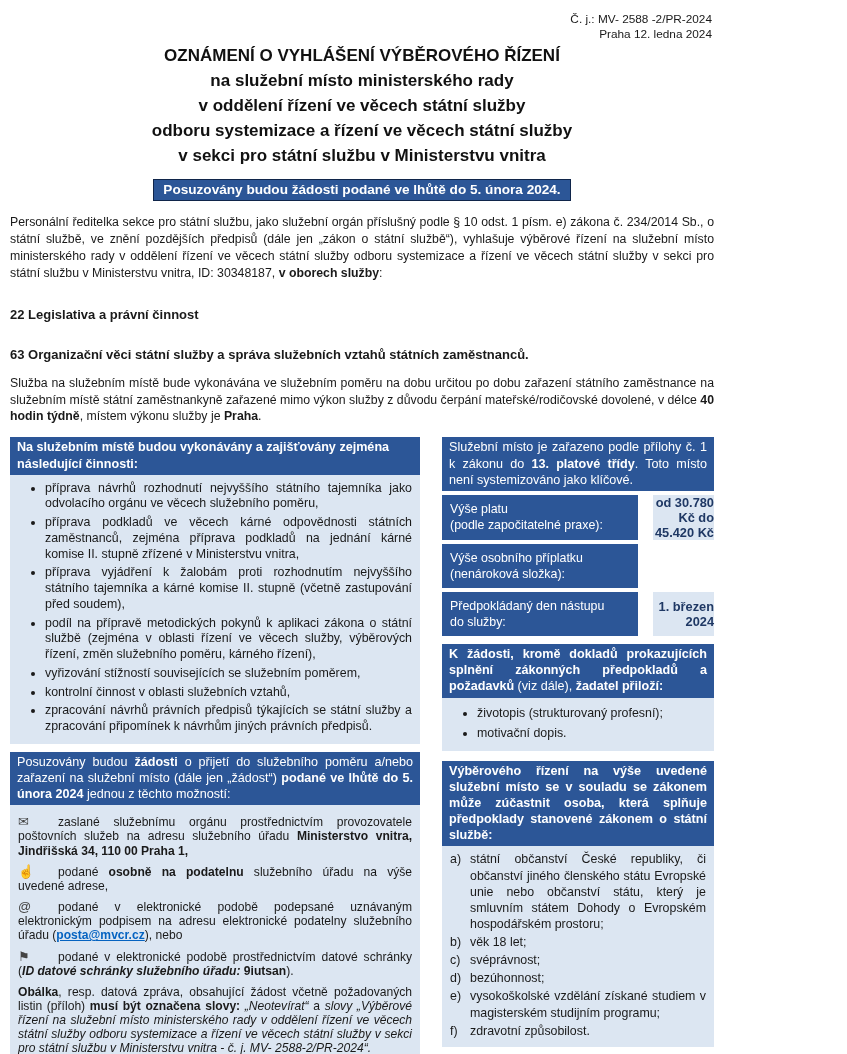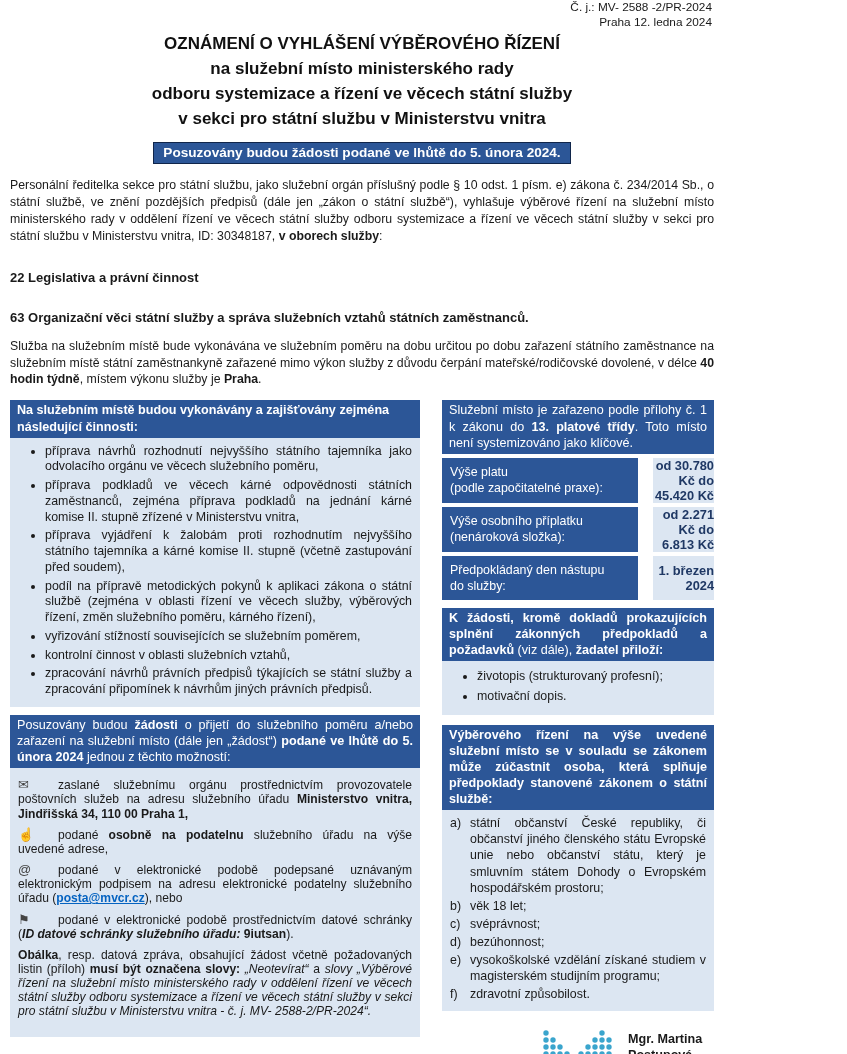--- a/index.html
+++ b/index.html
@@ -9,21 +9,21 @@
     --link:#0563c1;
     --logo:#3aa5cd;
     --ink:#1a1a1a;
   }
   *{box-sizing:border-box;}
   html,body{margin:0;padding:0;}
   body{
     width:847px;height:1054px;overflow:hidden;background:#fff;
     font-family:"Liberation Sans",sans-serif;color:var(--ink);
   }
-  .page{width:724px;height:1054px;padding:0 10px;position:relative;}
+  .page{width:724px;height:1054px;padding:12px 10px;position:relative;}
   .b{font-weight:bold;}
   .i{font-style:italic;}
   .lnk{color:var(--link);text-decoration:underline;font-weight:bold;}
 
   .doc-header{ text-align:right; font-size:11.8px; line-height:1.3; padding-right:2px;}
   .title-block{ text-align:center; font-weight:bold; font-size:17px; line-height:25px; color:#111;}
   .deadline-banner{
     width:fit-content; margin:11px auto 0 auto; background:var(--accent); color:#fff;
     font-weight:bold; font-size:13.6px; padding:2px 9px 3px 9px; border:1px solid #10254a;
   }
@@ -79,20 +79,21 @@
 <div class="page">
 
   <div class="doc-header">
     <div>Č. j.: MV- 2588 -2/PR-2024</div>
     <div>Praha 12. ledna 2024</div>
   </div>
 
   <div class="title-block">
     <div>OZNÁMENÍ O VYHLÁŠENÍ VÝBĚROVÉHO ŘÍZENÍ</div>
     <div>na služební místo ministerského rady</div>
+    <div>v oddělení řízení ve věcech státní služby</div>
     <div>odboru systemizace a řízení ve věcech státní služby</div>
     <div>v sekci pro státní službu v Ministerstvu vnitra</div>
   </div>
 
   <div class="deadline-banner">Posuzovány budou žádosti podané ve lhůtě do 5. února 2024.</div>
 
   <p class="intro"><span>Personální ředitelka sekce pro státní službu, jako služební orgán příslušný podle § 10 odst. 1 písm. e) zákona č. 234/2014 Sb., o státní službě, ve znění pozdějších předpisů (dále jen „zákon o státní službě“), vyhlašuje výběrové řízení na služební místo ministerského rady v oddělení řízení ve věcech státní služby odboru systemizace a řízení ve věcech státní služby v sekci pro státní službu v Ministerstvu vnitra, ID: 30348187, </span><span class="b">v oborech služby</span><span>:</span></p>
 
   <p class="field-line">22 Legislativa a právní činnost</p>
   <p class="field-line">63 Organizační věci státní služby a správa služebních vztahů státních zaměstnanců.</p>
@@ -143,21 +144,20 @@
             <div>Výše platu</div>
             <div>(podle započitatelné praxe):</div>
           </div>
           <div class="sal-value">od 30.780 Kč do 45.420 Kč</div>
         </div>
         <div class="sal-row">
           <div class="sal-label">
             <div>Výše osobního příplatku</div>
             <div>(nenároková složka):</div>
           </div>
-          <div class="sal-value">od 2.271 Kč do 6.813 Kč</div>
         </div>
         <div class="sal-row">
           <div class="sal-label">
             <div>Předpokládaný den nástupu</div>
             <div>do služby:</div>
           </div>
           <div class="sal-value">1. březen 2024</div>
         </div>
       </div>
 

